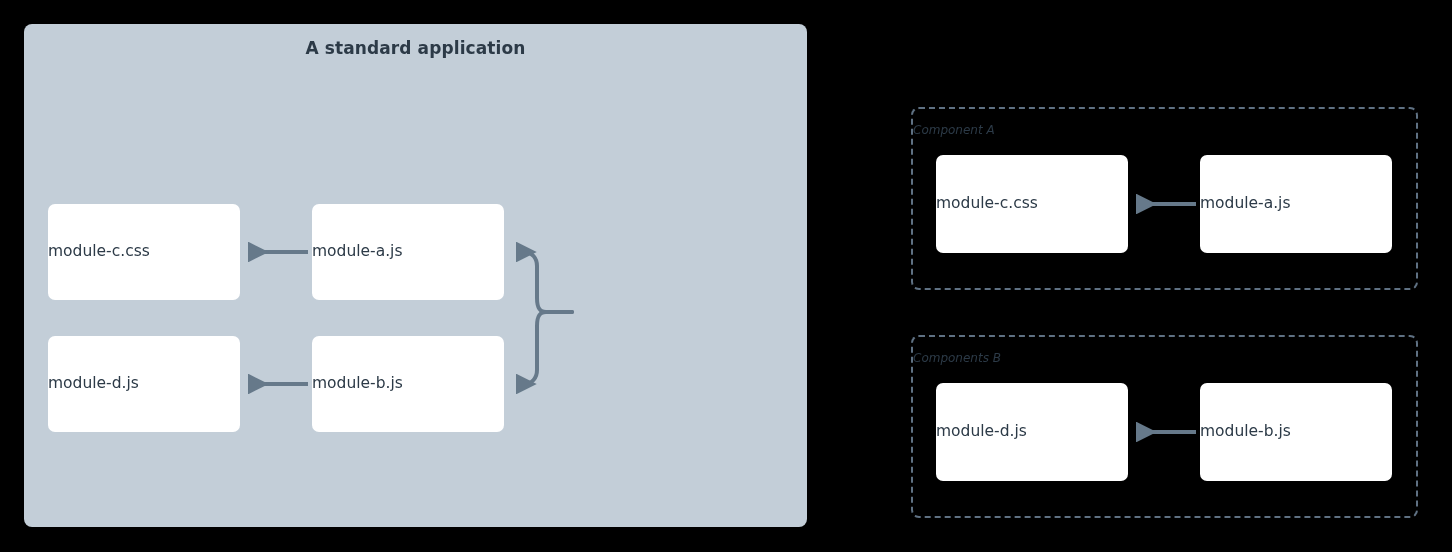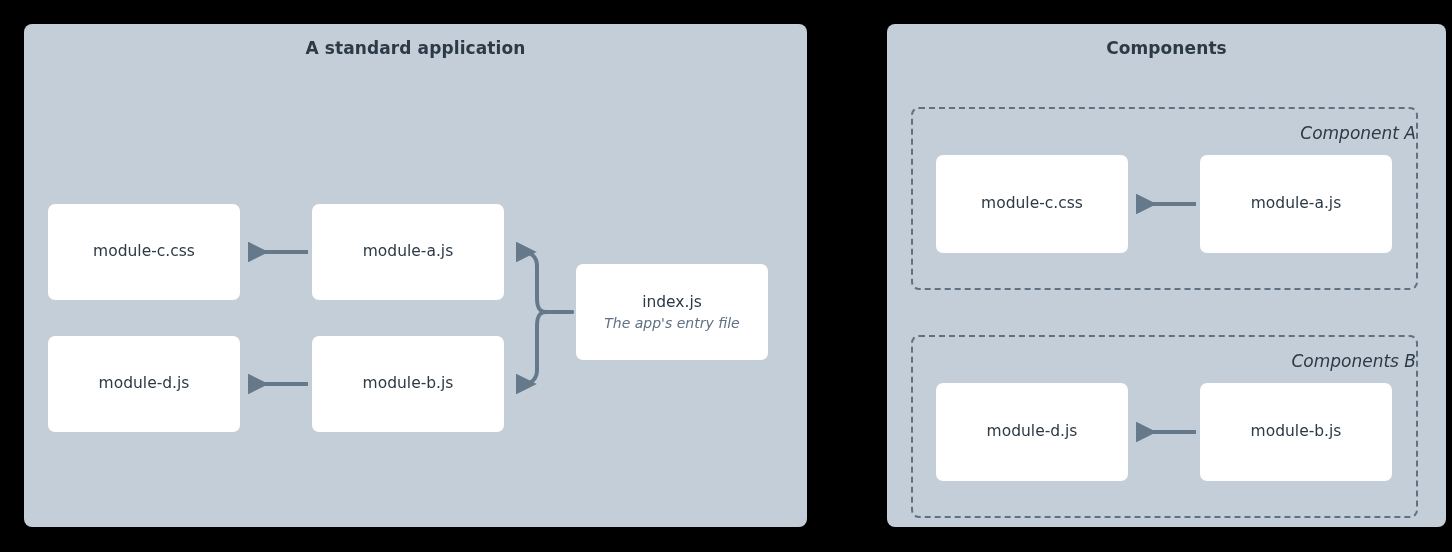--- a/index.html
+++ b/index.html
@@ -54,21 +54,21 @@
     letter-spacing: 0.1px;
   }
 
   
   .mod-box {
     position: absolute;
     background: #ffffff;
     border-radius: 7px;
     display: flex;
     flex-direction: column;
-    align-items: center;
+    align-items: flex-start;
     justify-content: center;
     color: #2c3a47;
     font-size: 15.5px;
   }
   .mod-label {
     line-height: 1.25;
     white-space: nowrap;
   }
   .mod-sub {
     font-size: 14px;
@@ -92,22 +92,22 @@
     border-radius: 8px;
   }
   #group-component-a { left: 911px; top: 107px; width: 503px; height: 179px; }
   #group-component-b { left: 911px; top: 335px; width: 503px; height: 179px; }
 
   .group-title {
     position: absolute;
     left: 0;
     right: 0;
     top: 14px;
-    text-align: right;
-    font-size: 17px;
+    text-align: left;
+    font-size: 12px;
     font-style: italic;
     color: #2c3a47;
   }
 
   
   #box-rc-c { left: 936px;  top: 155px; width: 192px; height: 98px; }
   #box-rc-a { left: 1200px; top: 155px; width: 192px; height: 98px; }
   #box-rc-d { left: 936px;  top: 383px; width: 192px; height: 98px; }
   #box-rc-b { left: 1200px; top: 383px; width: 192px; height: 98px; }
 
@@ -138,28 +138,21 @@
   </div>
 
   <div class="mod-box" id="box-module-d">
     <div class="mod-label">module-d.js</div>
   </div>
 
   <div class="mod-box" id="box-module-b">
     <div class="mod-label">module-b.js</div>
   </div>
 
-  <div class="mod-box" id="box-index">
-    <div class="mod-label">index.js</div>
-    <div class="mod-sub">The app's entry file</div>
-  </div>
 
-  <div class="panel" id="panel-components">
-    <div class="panel-title">Components</div>
-  </div>
 
   <div class="dashed-group" id="group-component-a">
     <div class="group-title">Component A</div>
   </div>
 
   <div class="dashed-group" id="group-component-b">
     <div class="group-title">Components B</div>
   </div>
 
   <div class="mod-box" id="box-rc-c">

